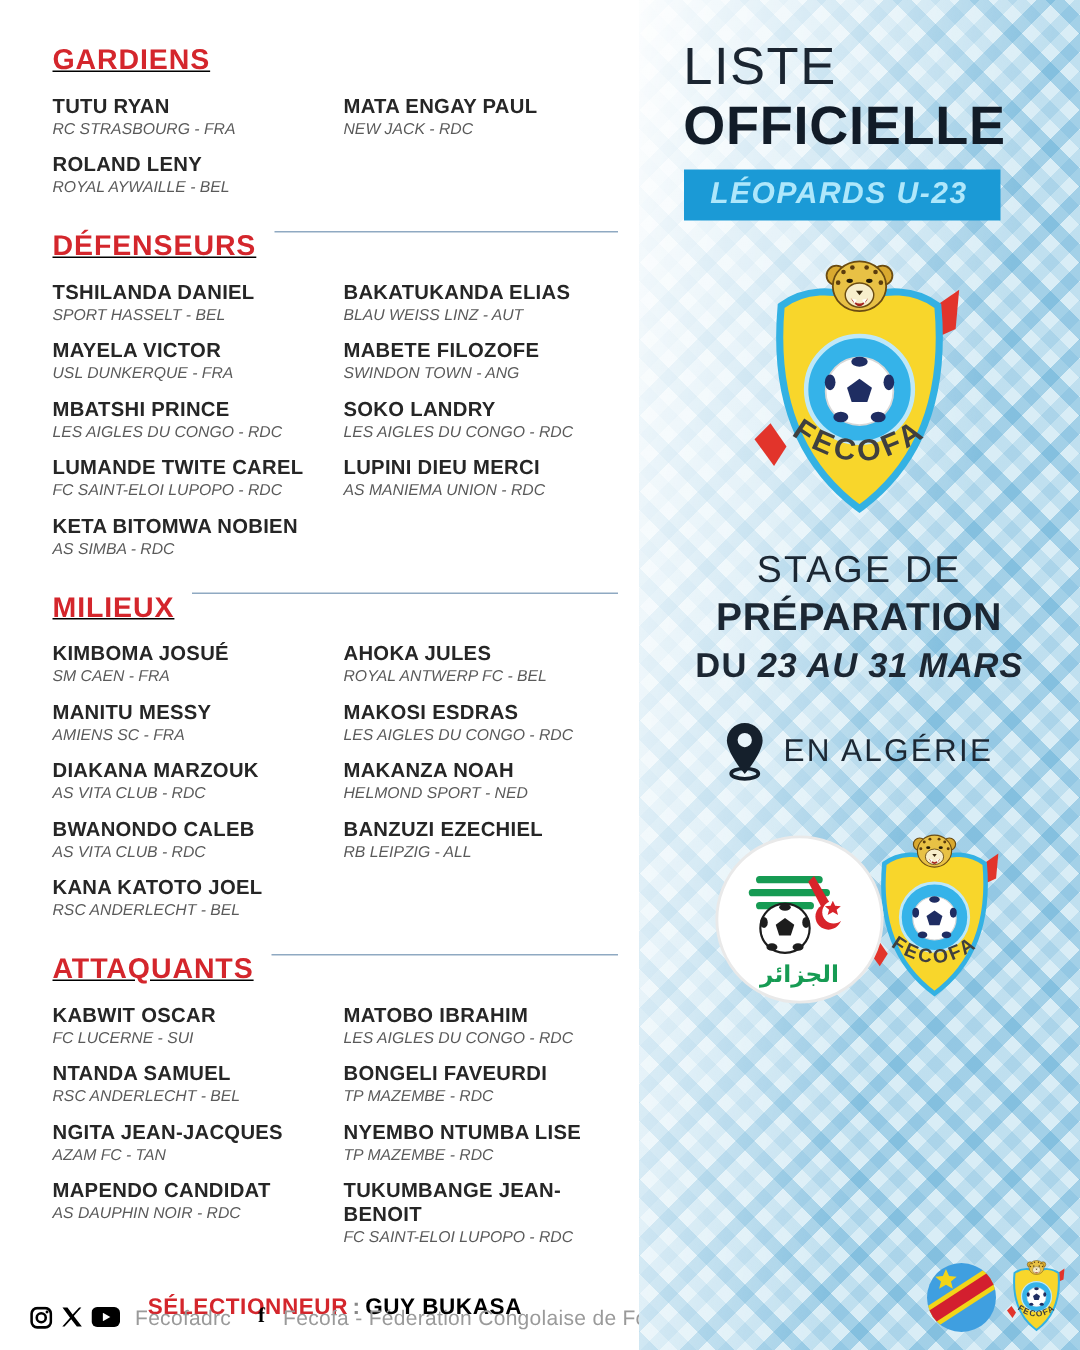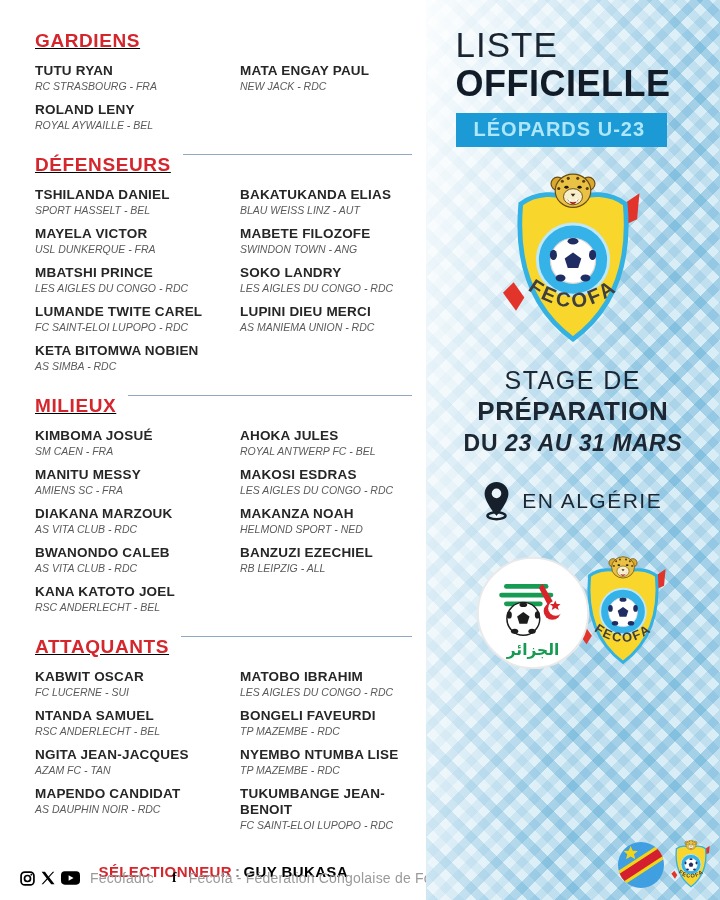--- a/index.html
+++ b/index.html
@@ -5,21 +5,21 @@
   html,body{margin:0;padding:0;}
   body{font-family:"Liberation Sans","DejaVu Sans",sans-serif;background:#777;}
   .canvas{width:720px;height:900px;display:flex;overflow:hidden;background:#fff;position:relative;margin:0 auto;}
 
   
   .left{width:430px;height:100%;box-sizing:border-box;padding:30px 14px 0 35px;position:relative;background:#fff;}
   .psec{margin-bottom:13px;}
   .sec-head{display:flex;align-items:flex-start;gap:12px;margin-bottom:11px;text-decoration:underline;}
   .sec-title{margin:0;font-size:19px;font-weight:800;letter-spacing:.6px;color:#d4262c;}
   .sec-rule{flex:1;height:1px;background:#8fa9c2;}
-  .pgrid{display:grid;grid-template-columns:184px 1fr;column-gap:21px;}
+  .pgrid{display:grid;grid-template-columns:184px 1fr;column-gap:10px;}
   .player{margin-bottom:9px;}
   .pname{font-size:13.5px;font-weight:700;letter-spacing:.2px;color:#262626;line-height:16px;}
   .pclub{font-size:10.5px;font-style:italic;color:#5a5a5a;line-height:13px;margin-top:1px;}
   .coach{margin-top:22px;text-align:center;font-size:15px;letter-spacing:.4px;}
   .coach .lbl{color:#d4262c;font-weight:800;}
   .coach .sep{color:#888;font-weight:700;padding:0 3px;}
   .coach .nm{color:#000000;font-weight:700;margin-top:32px;}
   .footer{position:absolute;left:20px;bottom:14px;display:flex;align-items:center;gap:6px;width:402px;}
   .footer .txt{font-size:14px;color:#9a9a9a;letter-spacing:.2px;white-space:nowrap;}
   .footer .handle{margin-right:10px;margin-left:4px;}
@@ -32,21 +32,21 @@
     background-image:
       linear-gradient(100deg, rgba(255,255,255,.96) 0%, rgba(255,255,255,.55) 32%, rgba(255,255,255,0) 62%),
       repeating-linear-gradient(45deg, rgba(88,168,211,.42) 0 9px, rgba(222,240,248,0) 9px 18px, rgba(88,168,211,.20) 18px 27px, rgba(222,240,248,0) 27px 36px),
       repeating-linear-gradient(-45deg, rgba(88,168,211,.42) 0 9px, rgba(222,240,248,0) 9px 18px, rgba(88,168,211,.20) 18px 27px, rgba(222,240,248,0) 27px 36px);
   }
   .right-inner{position:relative;display:flex;flex-direction:column;align-items:center;height:100%;box-sizing:border-box;padding-top:26px;}
   .title-block{align-self:flex-start;padding-left:30px;}
   .t1{font-size:35px;font-weight:400;color:#1b2531;letter-spacing:1px;line-height:38px;}
   .t2{font-size:36px;font-weight:800;color:#121c28;letter-spacing:.5px;line-height:40px;}
   .badge{align-self:flex-start;margin:9px 0 0 30px;background:#1b9ad6;color:#aee7fb;
-    font-size:20px;font-weight:700;letter-spacing:1px;padding:5px 22px 6px 18px;}
+    font-size:20px;font-weight:700;font-style:italic;letter-spacing:1px;padding:5px 22px 6px 18px;}
   .crest-lg{width:150px;height:178px;margin-top:26px;}
   .stage{margin-top:14px;text-align:center;color:#1c2733;}
   .s1{font-size:25px;font-weight:400;letter-spacing:1.5px;line-height:30px;}
   .s2{font-size:26px;font-weight:800;letter-spacing:.5px;line-height:32px;}
   .s3{font-size:23px;line-height:32px;}
   .s3 .du{font-weight:700;letter-spacing:1px;}
   .s3 .dates{font-weight:800;font-style:italic;letter-spacing:.5px;}
   .loc{margin-top:22px;display:flex;align-items:center;gap:12px;}
   .loc-txt{font-size:21px;font-weight:500;letter-spacing:1.5px;color:#1c2733;}
   .logos{margin-top:34px;display:flex;align-items:center;}

